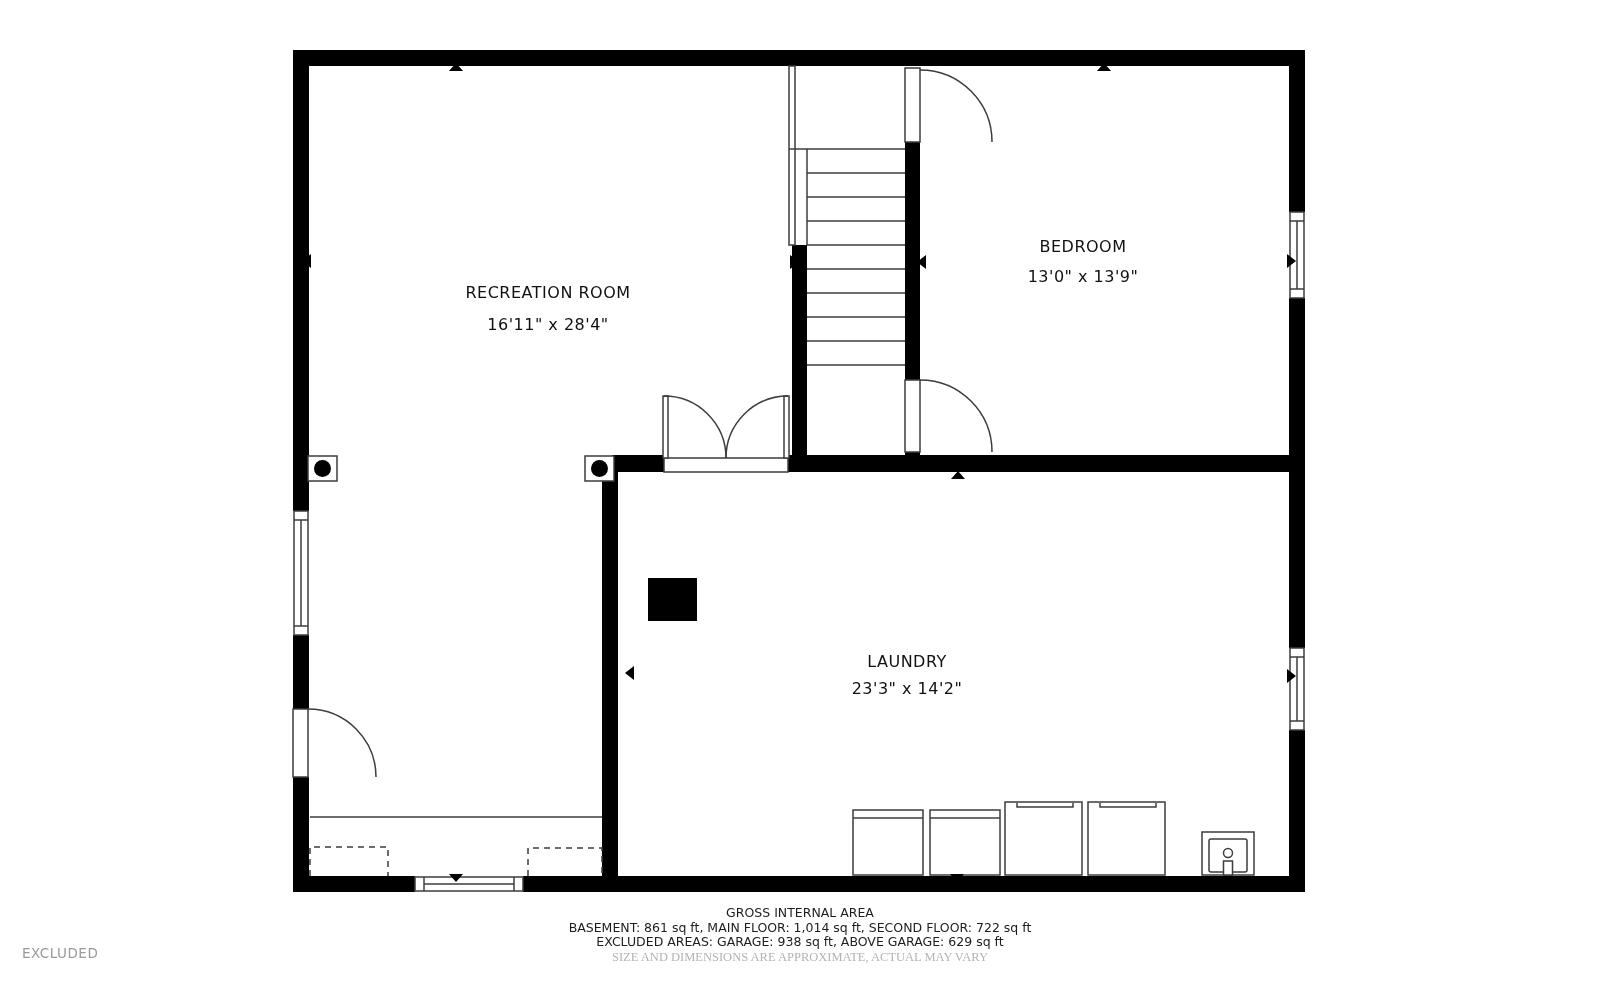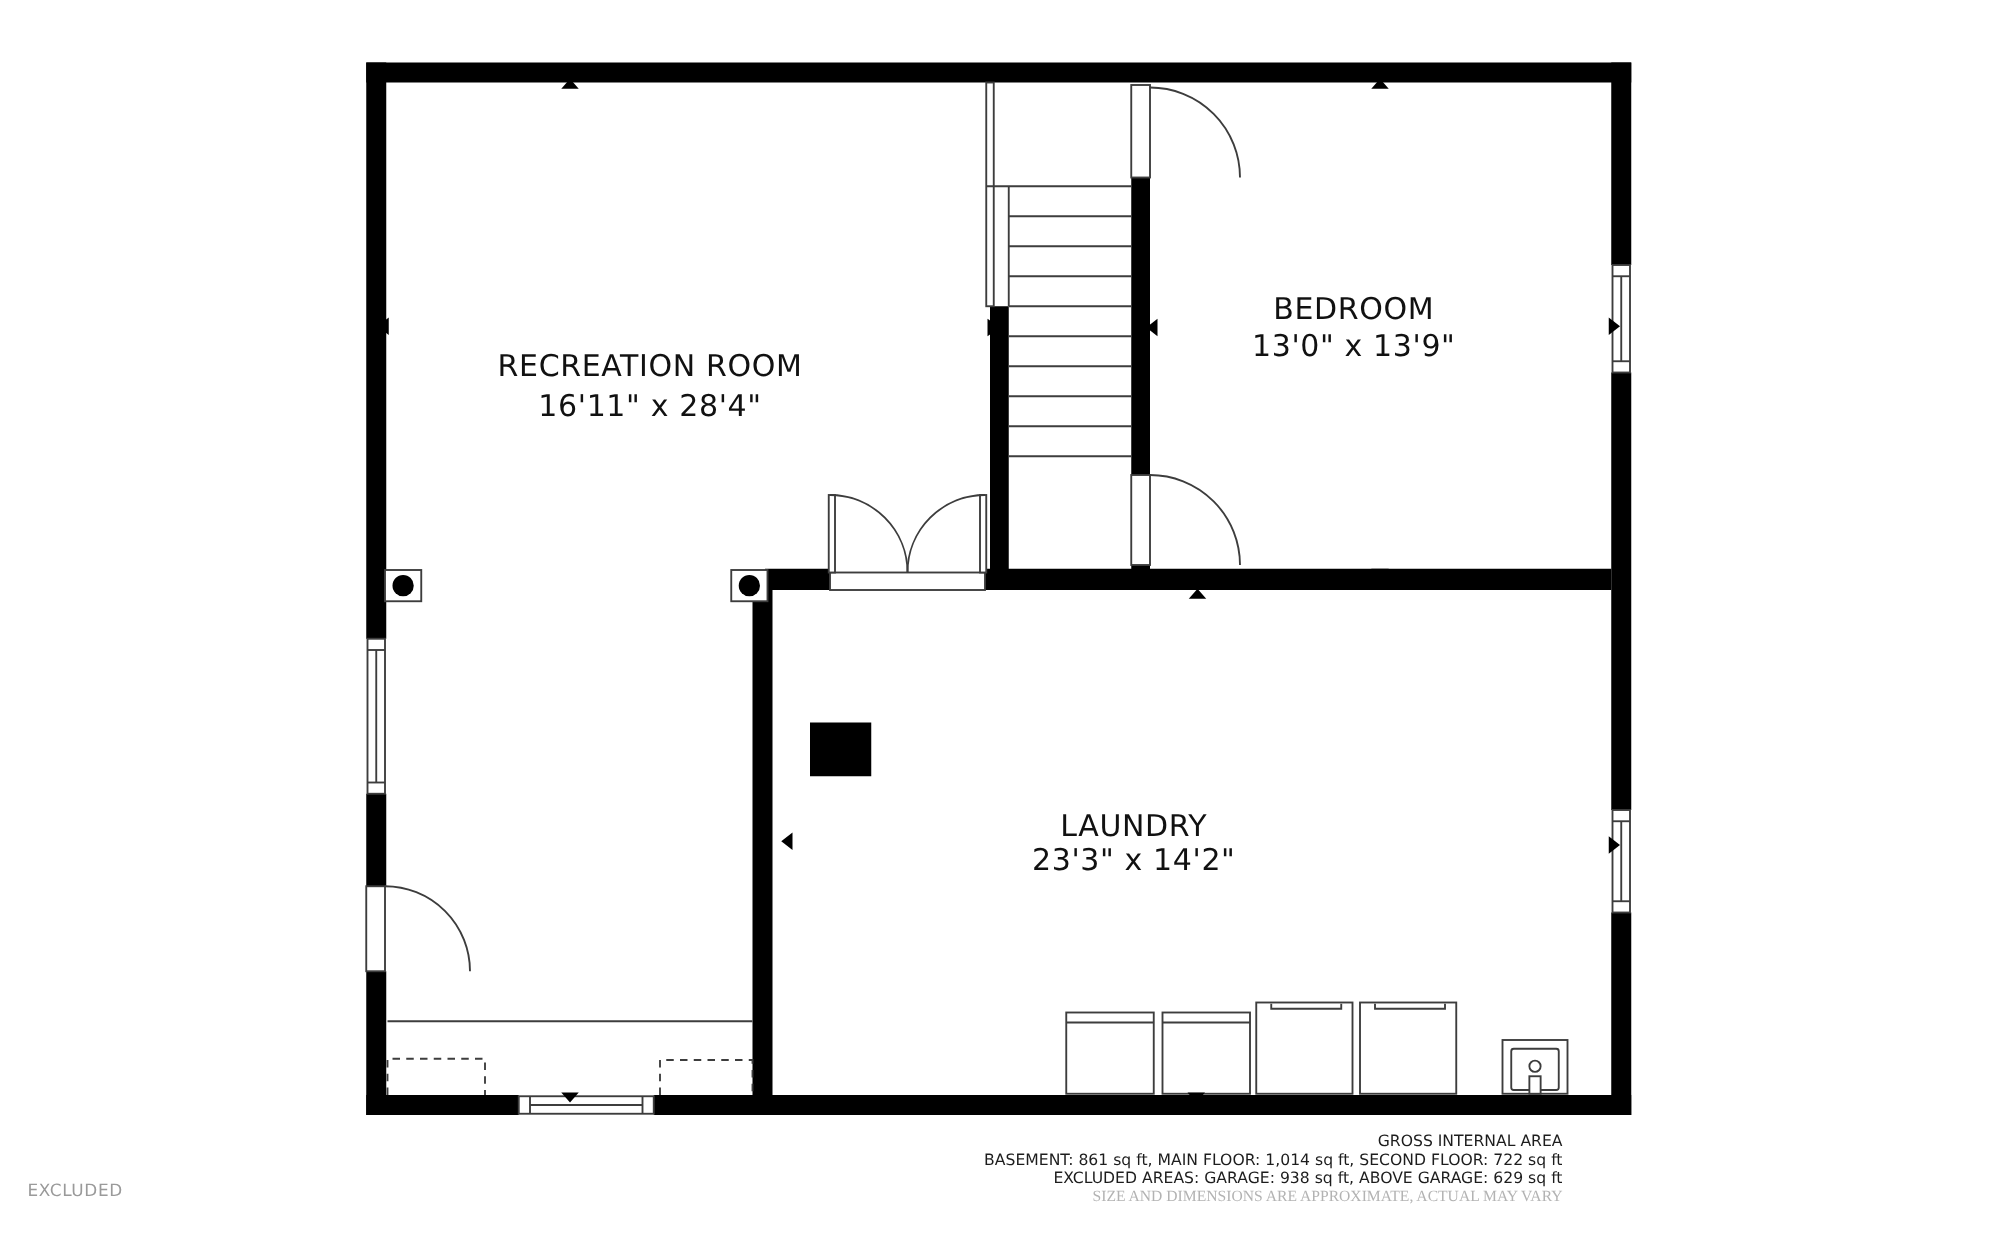--- a/index.html
+++ b/index.html
@@ -1,26 +1,26 @@
 <!DOCTYPE html>
 <html><head>
 <meta charset="utf-8">
 <style>
   html,body{margin:0;padding:0;background:#ffffff;}
   .canvas{position:relative;width:1600px;height:999px;background:#ffffff;overflow:hidden;
           font-family:"DejaVu Sans","Liberation Sans",sans-serif;}
   .plan-svg{position:absolute;left:0;top:0;}
   .room-label{position:absolute;text-align:center;color:#111111;transform:translateX(-50%);
-              font-size:24px;letter-spacing:0.5px;white-space:nowrap;}
+              font-size:16px;letter-spacing:0.5px;white-space:nowrap;}
   .room-label .dims{letter-spacing:0.5px;}
-  .rec-label{left:520px;top:277px;line-height:32px;}
+  .rec-label{left:548px;top:277px;line-height:32px;}
   .bed-label{left:1083px;top:232px;line-height:30px;}
   .laundry-label{left:907px;top:648px;line-height:27px;}
   .footer{position:absolute;left:800px;top:906px;transform:translateX(-50%);width:900px;
-          text-align:right;font-size:12.5px;line-height:14.5px;color:#1d1d1d;}
+          text-align:center;font-size:12.5px;line-height:14.5px;color:#1d1d1d;}
   .footer .disclaimer{color:#b3b3b3;font-family:Liberation Serif, serif;}
   .floor-tag{position:absolute;left:22px;top:945px;font-size:13.5px;color:#9a9a9a;letter-spacing:0.5px;}
 </style>
 </head>
 <body>
 
 <div class="canvas">
 
   <svg class="plan-svg" width="1600" height="999" viewBox="0 0 1600 999">
 

